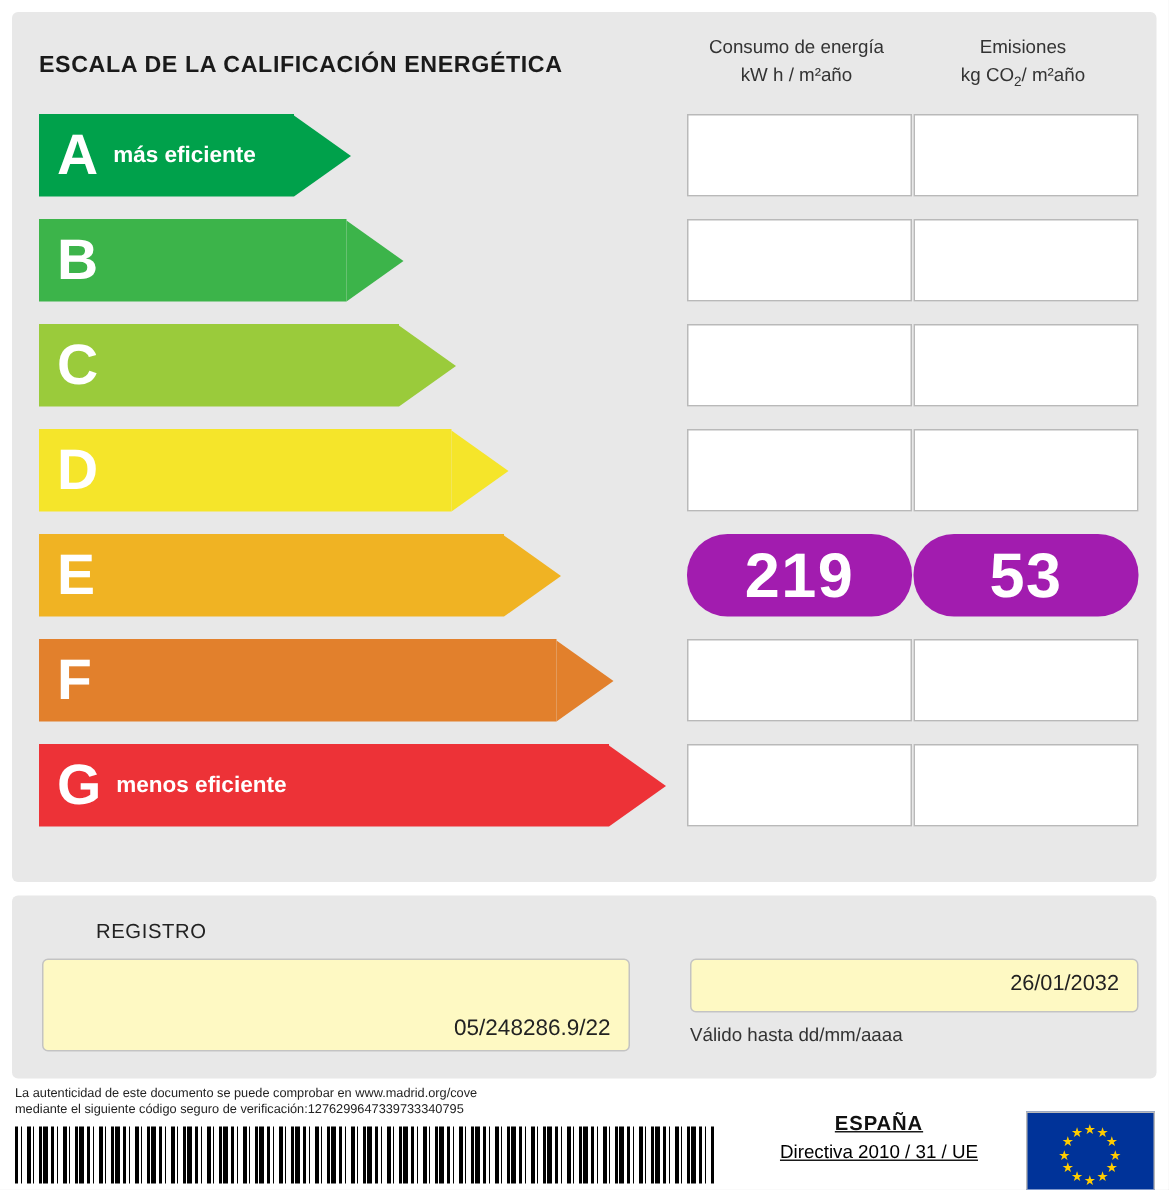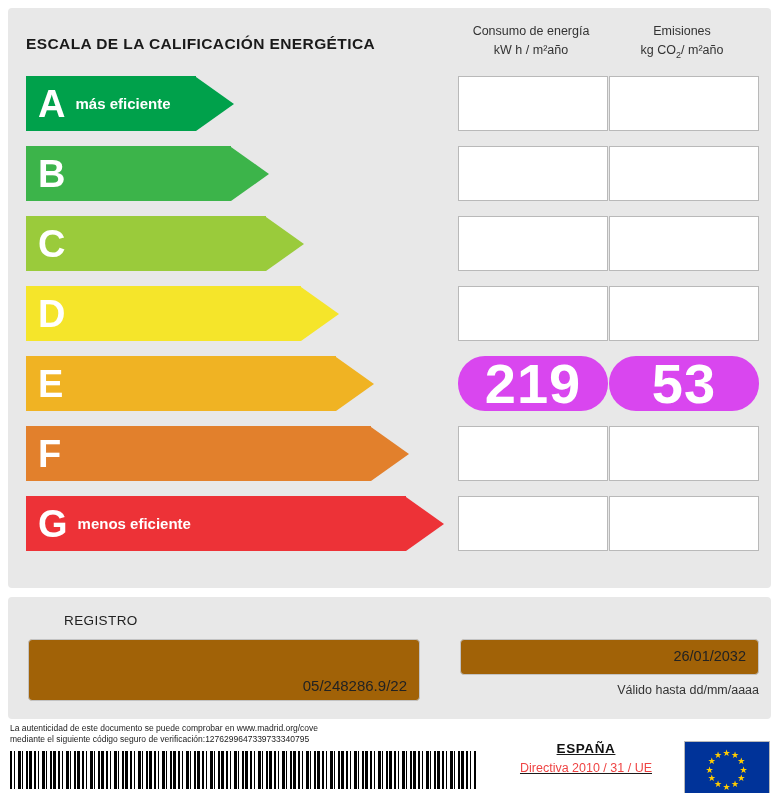--- a/index.html
+++ b/index.html
@@ -114,24 +114,24 @@
     border: 1px solid #b9b9b9;
     box-sizing: border-box;
   }
   .vbox.consumo { left: 450px; width: 150px; }
   .vbox.emis    { left: 601px; width: 150px; }
 
   .pill {
     position: absolute;
     top: 8px;
     height: 55px;
-    background: #d946ef;
+    background: #a21caf;
     border-radius: 27px;
     color: #ffffff;
-    font-size: 56px;
+    font-size: 42px;
     font-weight: bold;
     display: flex;
     align-items: center;
     justify-content: center;
     letter-spacing: 1px;
   }
   .pill.consumo { left: 450px; width: 150px; }
   .pill.emis    { left: 601px; width: 150px; }
 
   
@@ -148,21 +148,21 @@
     position: absolute;
     left: 20px;
     top: 16px;
     font-size: 13.5px;
     color: #222;
     letter-spacing: 0.4px;
     margin-left: 36px;
   }
   .reg-box {
     position: absolute;
-    background: #a16207;
+    background: #fef9c3;
     border: 1px solid #c3c3c3;
     border-radius: 4px;
     box-sizing: border-box;
   }
   #reg-code-box {
     left: 20px;
     top: 42px;
     width: 392px;
     height: 62px;
   }
@@ -185,21 +185,21 @@
     right: 12px;
     top: 8px;
     font-size: 14.5px;
     color: #222;
   }
   #reg-valid-text {
     position: absolute;
     left: 452px;
     top: 86px;
     width: 299px;
-    text-align: right;
+    text-align: left;
     font-size: 12.5px;
     color: #333;
   }
 
   
   .footer {
     position: absolute;
     left: 8px;
     top: 723px;
     width: 763px;
@@ -238,21 +238,21 @@
     text-decoration: underline;
   }
   .espana-title {
     font-size: 13.5px;
     font-weight: bold;
     color: #111;
     letter-spacing: 0.6px;
   }
   .espana-sub {
     font-size: 12.5px;
-    color: #ef4444;
+    color: #000000;
     margin-top: 5px;
   }
   .eu-flag {
     position: absolute;
     left: 676px;
     top: 18px;
     width: 86px;
     height: 58px;
     background: #003399;
     border: 1px solid #b9b9b9;

